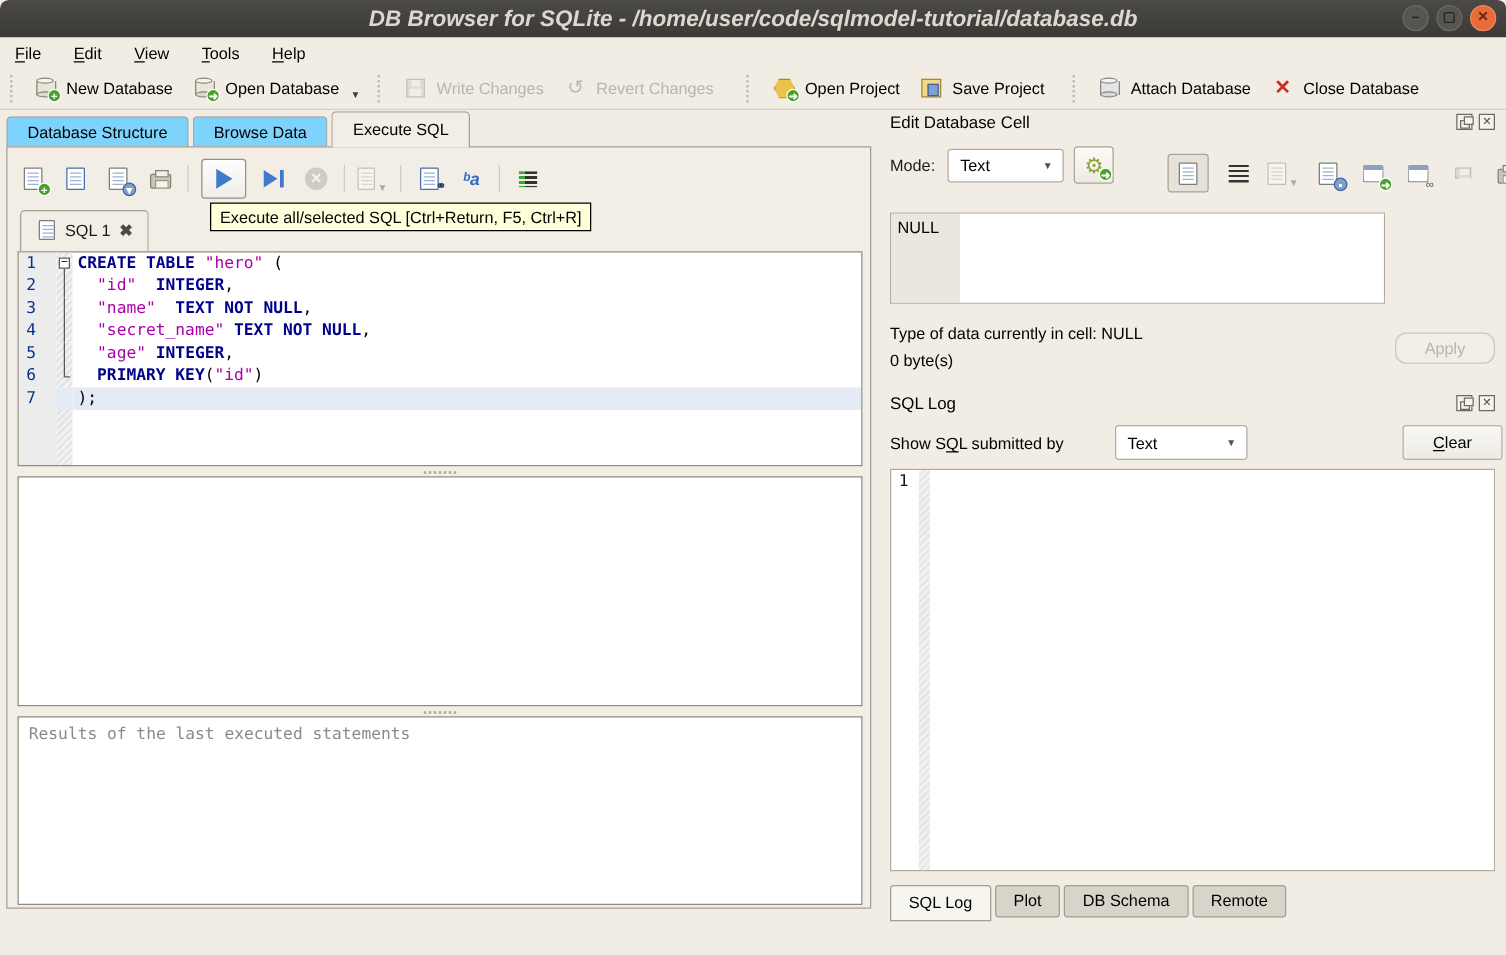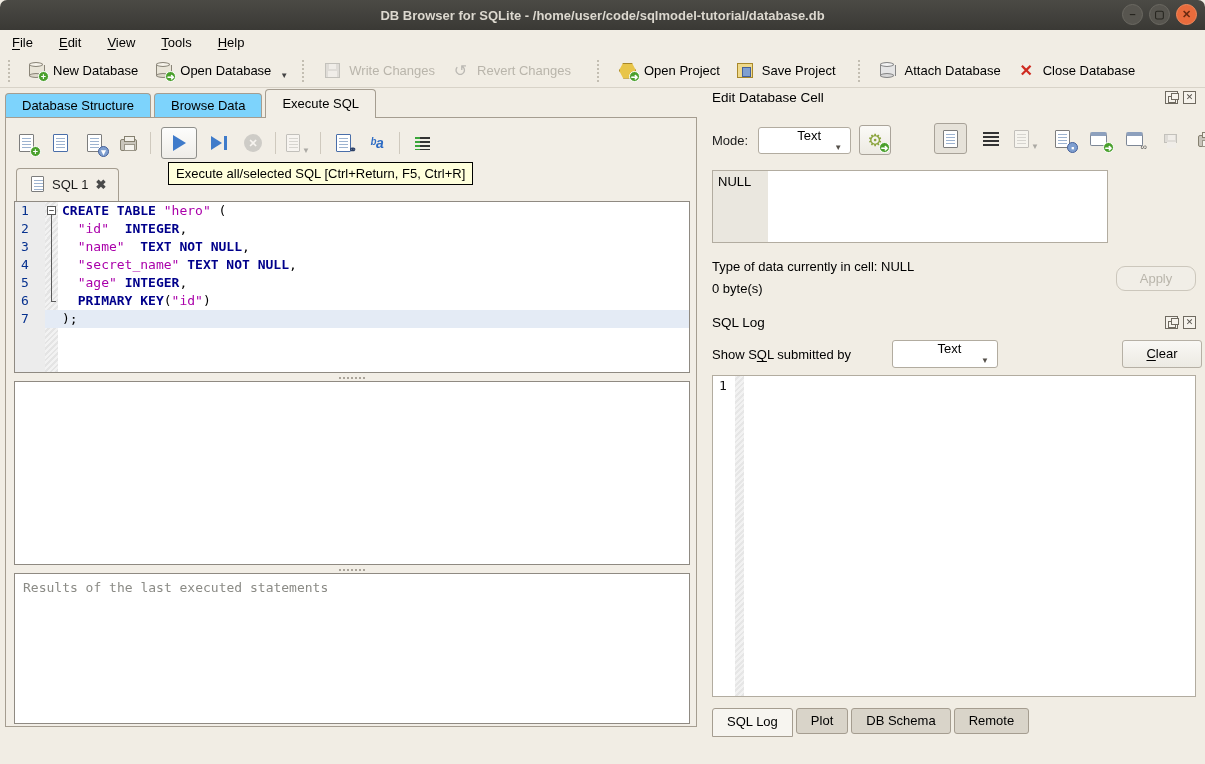--- a/index.html
+++ b/index.html
@@ -4,21 +4,21 @@
 <style>
   * { box-sizing: border-box; }
   html,body { margin:0; padding:0; width:1205px; height:764px; overflow:hidden;
     font-family:"Liberation Sans", sans-serif; font-size:13px; color:#1a1a1a; }
   .window { position:relative; width:1205px; height:764px; background:#f1ede4; }
 
   
   .titlebar { position:absolute; left:0; top:0; width:1205px; height:30px;
     background:linear-gradient(#4b4a45,#3a3935); border-radius:7px 7px 0 0;
     display:flex; align-items:center; justify-content:center; }
-  .titlebar .title { color:#dcd8cf; font-weight:bold; font-size:13px; }
+  .titlebar .title { color:#dcd8cf; font-weight:bold; font-size:18px;font-style:italic; }
   .win-controls { position:absolute; right:8px; top:4px; display:flex; gap:6px; }
   .win-btn { width:21px; height:21px; border-radius:50%; background:#57554f;
     border:1px solid #6b6962; color:#26251f; font-size:11px; line-height:19px;
     text-align:center; font-weight:bold; }
   .win-btn.close { background:#e96b3c; border-color:#f08a5d; color:#6b2a10; }
 
   
   .menubar { position:absolute; left:0; top:30px; width:1205px; height:24px;
     display:flex; align-items:center; gap:26px; padding-left:12px; background:#f1ede4; }
   .menu-item { color:#000000; }
@@ -114,23 +114,23 @@
   
   .right-panel { position:absolute; left:706px; top:90px; width:494px; height:650px; }
   .dock-header { position:absolute; left:6px; right:4px; display:flex; align-items:center; }
   .dock-title { font-size:13.5px; color:#000; }
   .dock-btns { margin-left:auto; display:flex; gap:5px; }
   .dock-btn { width:13px; height:13px; border:1px solid #6f6a60; position:relative;
     font-size:9px; line-height:11px; text-align:center; color:#55504a; background:#f6f3ec; }
   .dock-btn.float::before { content:""; position:absolute; left:2px; top:4px; width:6px; height:5px; border:1px solid #6f6a60; background:#f6f3ec; }
   .dock-btn.float::after { content:""; position:absolute; left:5px; top:1px; width:6px; height:5px; border:1px solid #6f6a60; background:#f6f3ec; }
 
-  .mode-row { position:absolute; left:6px; top:35px; display:flex; align-items:center;justify-content:flex-end; }
+  .mode-row { position:absolute; left:6px; top:27px; display:flex; align-items:center;justify-content:flex-end; }
   .combo { display:flex; align-items:center; background:#fff; border:1px solid #b2aca0;
-    border-radius:3px; height:27px; padding-left:9px; position:relative;flex-direction:column; }
+    border-radius:3px; height:27px; padding-left:9px; position:relative; }
   .combo .cv { color:#000; }
   .combo .arrow { margin-left:auto; padding:0 8px; font-size:8px; color:#55504a; }
   .iconbtn { width:32px; height:30px; border:1px solid #aaa49a; border-radius:3px;
     background:linear-gradient(#fbfaf7,#edeae2); display:inline-flex; align-items:center;
     justify-content:center; position:relative; }
   .gear { font-size:17px; color:#8aa43c; line-height:1; }
 
   .cell-toolbar { position:absolute; left:228px; top:33px; display:flex; align-items:center; gap:11px; }
   .cicon { position:relative; width:25px; height:25px; display:inline-flex; align-items:center; justify-content:center; }
   .cicon.pressed { width:33px; height:31px; border:1px solid #a8a298; border-radius:3px; background:#e6e2d9; }

